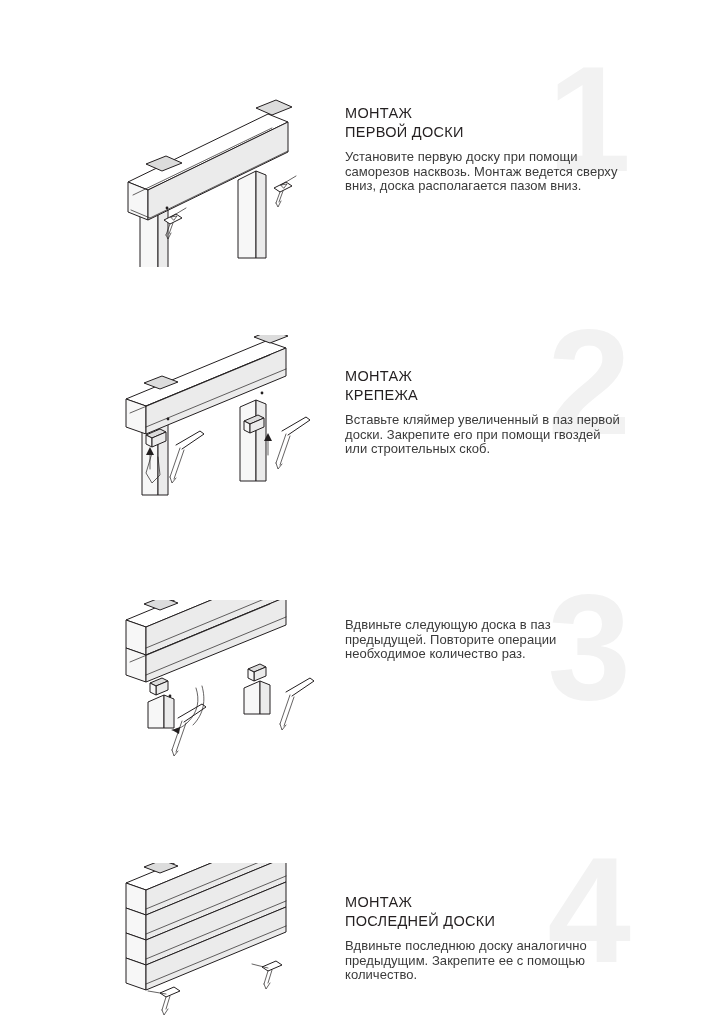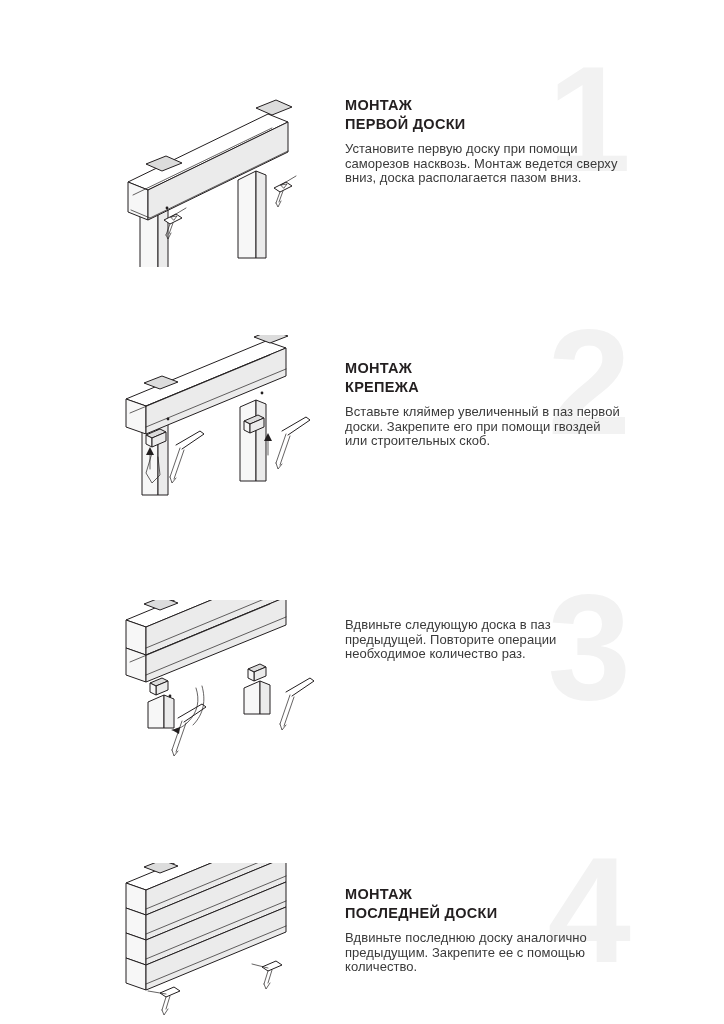--- a/index.html
+++ b/index.html
@@ -68,25 +68,25 @@
     z-index: 0;
     user-select: none;
     letter-spacing: -4px;
   }
 
   .step-title {
     position: relative;
     z-index: 2;
     font-size: 14.5px;
     line-height: 18.5px;
-    font-weight: bold;
+    font-weight: normal;
     letter-spacing: 0.3px;
     text-transform: uppercase;
     color: #231f20;
-    margin: 4px 0 9px 0;
+    margin: 12px 0 9px 0;
     white-space: pre-line;
   }
 
   .step-text {
     position: relative;
     z-index: 2;
     font-size: 13px;
     line-height: 14.6px;
     color: #3a3a3a;
     margin: 0;

